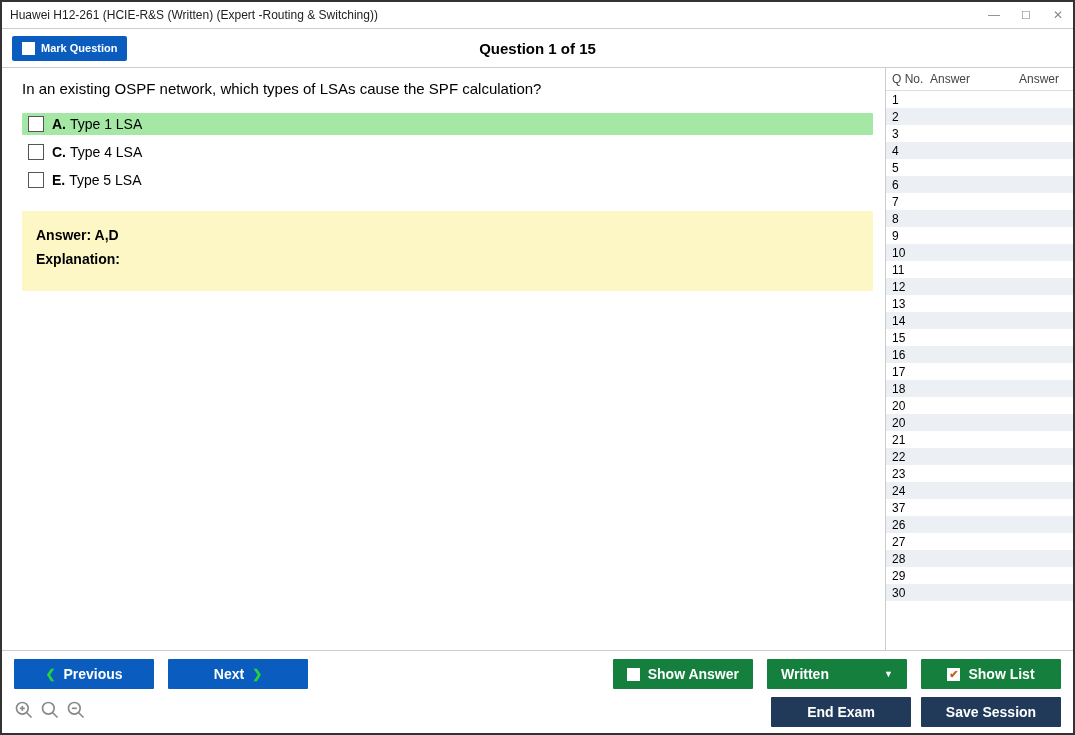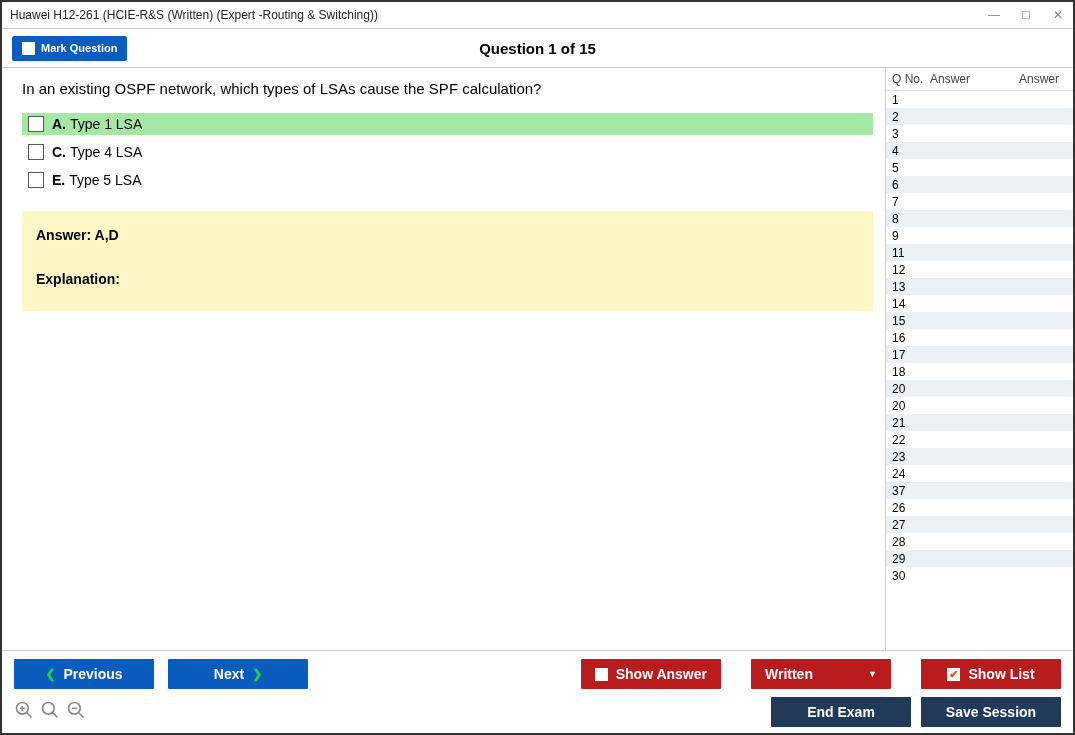--- a/index.html
+++ b/index.html
@@ -37,21 +37,21 @@
     font-size: 14px; border-radius: 1px;
   }
   .option.correct { background: #a5e8a5; }
   .option .opt-cbox {
     width: 16px; height: 16px; border: 1px solid #555; background: #fff; flex-shrink: 0;
   }
   .option .letter { font-weight: bold; }
   .answer-box {
     background: #fdf6c5; padding: 16px 14px 24px 14px; font-size: 14px; margin-top: 10px;
   }
-  .answer-box .ans-line { font-weight: bold; margin-bottom: 28px; }
+  .answer-box .ans-line { font-weight: bold; margin-bottom: 8px; }
   .answer-box .exp-line { font-weight: bold; }
   .side-pane {
     width: 188px; border-left: 1px solid #ccc; display: flex; flex-direction: column;
     font-size: 12px; position: relative;
   }
   .side-header {
     display: flex; padding: 4px 4px 4px 6px; font-size: 12px; color: #444;
     border-bottom: 1px solid #ddd;
   }
   .side-header .col-qno { width: 38px; }
@@ -69,21 +69,21 @@
     display: flex; flex-direction: column; gap: 8px;
   }
   .footer-row1 { display: flex; align-items: center; gap: 14px; }
   .footer-row2 { display: flex; align-items: center; gap: 10px; }
   .btn {
     height: 30px; font-size: 14px; font-weight: bold; display: inline-flex;
     align-items: center; justify-content: center; gap: 8px; cursor: pointer;
     border-radius: 1px; padding: 0 14px; min-width: 140px;
   }
   .btn-blue { background: #0a5dbf; color: #fff; }
-  .btn-orange { background: #b91c1c; color: #fff; margin-left: 16px; }
+  .btn-orange { background: #15803d; color: #fff; }
   .btn-navy { background: #213a5a; color: #fff; }
   .chev { font-size: 12px; font-weight: bold; }
   .chev.green { color: #25d43b; }
   .chev.down { font-size: 9px; margin-left: 6px; }
   .spacer { flex: 1; }
   .small-cbox { width: 13px; height: 13px; background: #fff; display: inline-flex; align-items:center; justify-content:center; color:#c8651c; font-size:11px; }
   .zoom-icons { color: #888; font-size: 18px; display: flex; gap: 6px; align-items: center; }
   .zoom-icons span svg { width: 20px; height: 20px; }
 </style>
 </head>
@@ -159,20 +159,23 @@
             <div class="rn">6</div>
           </div>
           <div class="side-row">
             <div class="rn">7</div>
           </div>
           <div class="side-row">
             <div class="rn">8</div>
           </div>
           <div class="side-row">
             <div class="rn">9</div>
+          </div>
+          <div class="side-row">
+            <div class="rn">10</div>
           </div>
           <div class="side-row">
             <div class="rn">11</div>
           </div>
           <div class="side-row">
             <div class="rn">12</div>
           </div>
           <div class="side-row">
             <div class="rn">13</div>
           </div>

